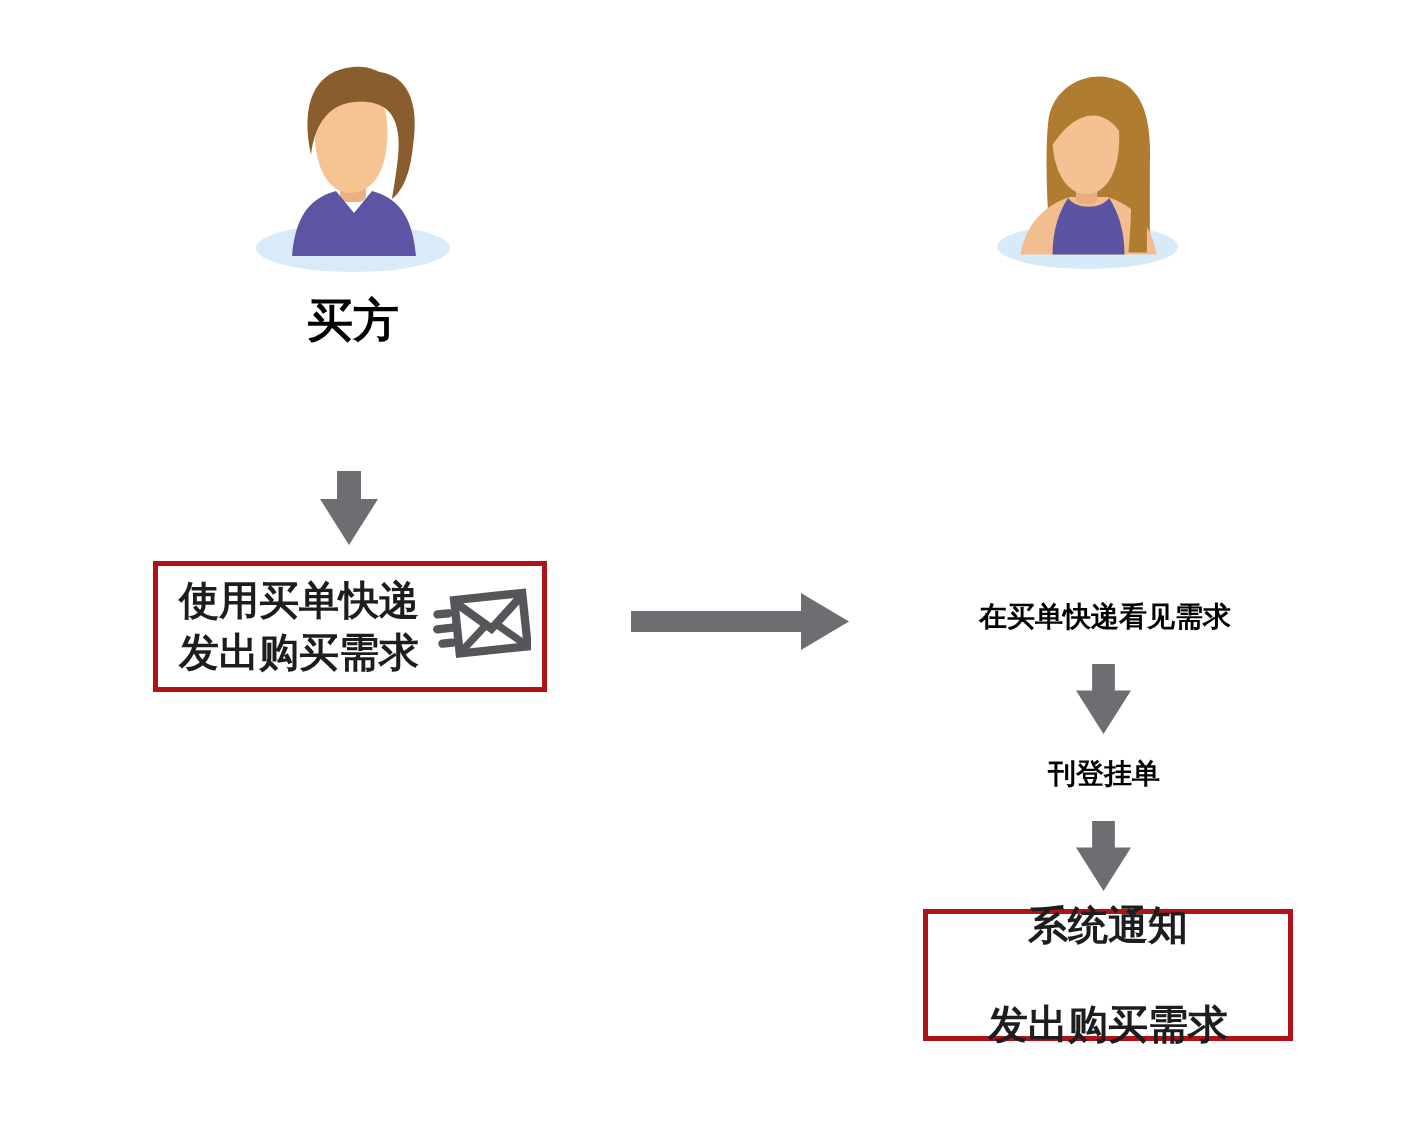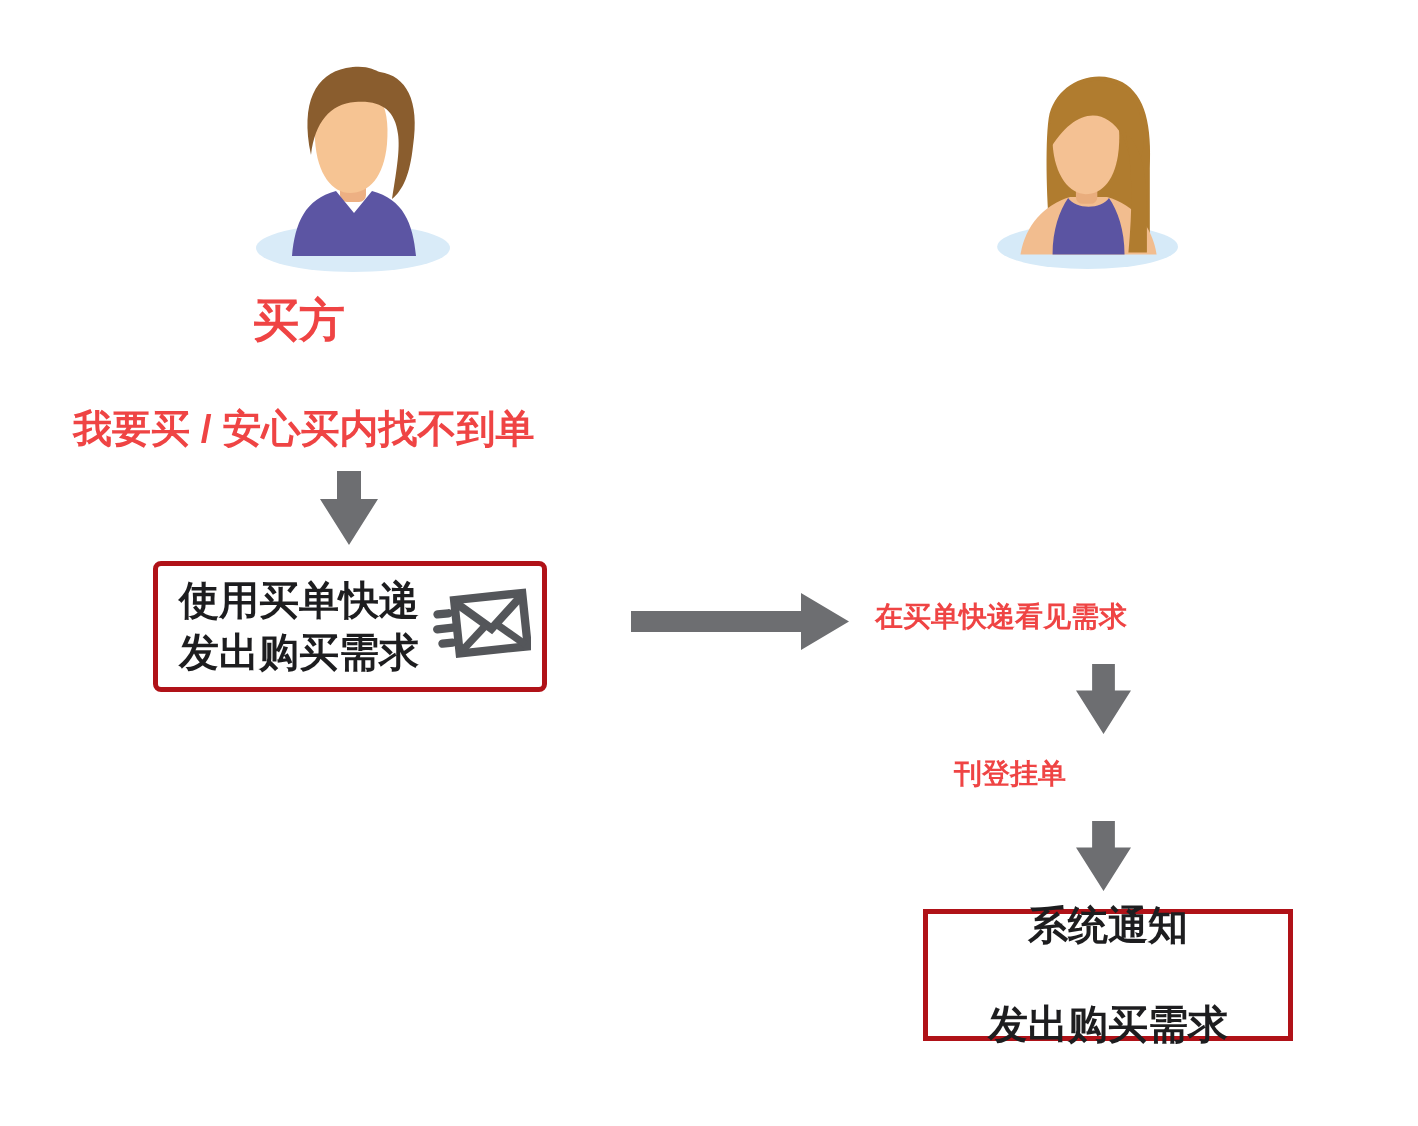--- a/index.html
+++ b/index.html
@@ -8,42 +8,42 @@
     width: 1418px;
     height: 1126px;
     background: #ffffff;
     font-family: "Liberation Sans", "DejaVu Sans", sans-serif;
     color: #1d1d1f;
     overflow: hidden;
   }
   .abs { position: absolute; }
   .label {
     font-weight: 700;
-    text-align: left;
-    color: #ef4444;
+    text-align: center;
+    color: #000000;
     white-space: nowrap;
   }
   .actor-label { font-size: 46px; }
   .step-text-left { font-size: 39px; }
   .step-text-right { font-size: 28px; }
   .flow-box {
     border: 5px solid #b01218;
     background: #ffffff;
     box-sizing: border-box;
     display: flex;
     align-items: center;
     justify-content: center;
   }
   .flow-box .box-lines {
     font-weight: 700;
     font-size: 40px;
     line-height: 1.28;
     color: #1d1d1f;
   }
-  #buyer-action-box { text-align: left; gap: 14px; padding: 0 10px 0 20px; border-radius: 8px; }
+  #buyer-action-box { text-align: left; gap: 14px; padding: 0 10px 0 20px; }
   #seller-result-box { flex-direction: column; text-align: center; gap: 47px; }
   svg { display: block; }
 </style>
 </head>
 <body>
 
 <div id="stage">
 
   <svg class="abs" style="left:254px; top:52px;" width="200" height="220" viewBox="0 0 200 220" aria-hidden="true">
     <ellipse cx="99" cy="196" rx="97" ry="24" fill="#d9ebf8"></ellipse>
@@ -58,21 +58,20 @@
     <ellipse cx="97" cy="194" rx="93" ry="23" fill="#d6eaf8"></ellipse>
     <path d="M59,190 C55,154 53,90 57,62 C63,27 102,9 133,25 C157,39 163,70 161,114 L161,190 C161,197 154,201 146,201 L74,201 C66,201 59,197 59,190 Z" fill="#b07c2f"></path>
     <path d="M28,202 C33,172 52,151 79,143 L117,143 C145,151 163,172 168,202 Z" fill="#f2bd8f"></path>
     <path d="M61,202 C61,177 68,157 77,144 C85,156 111,156 119,144 C128,157 135,177 135,202 Z" fill="#5b54a2"></path>
     <rect x="85" y="110" width="22" height="40" rx="7" fill="#e9ad7d"></rect>
     <path d="M61,88 C59,52 75,32 95,32 C117,32 133,52 129,94 C126,125 112,140 95,140 C79,140 63,122 61,88 Z" fill="#f4c193"></path>
     <path d="M57,96 C51,38 95,12 127,28 C149,39 156,64 154,94 C151,108 148,114 146,118 L133,80 C114,48 82,52 57,96 Z" fill="#b07c2f"></path>
     <path d="M136,76 C152,92 158,116 158,156 L158,200 L139,200 C143,156 144,116 136,76 Z" fill="#b07c2f"></path>
   </svg>
 
-  <div class="abs label step-text-left" style="left:73px; top:402px; width:540px;">我要买 / 安心买内找不到单</div>
 
   <svg class="abs" style="left:320px; top:471px;" width="58" height="74" viewBox="0 0 58 74" aria-hidden="true">
     <path d="M17,0 H41 V28 H58 L29,74 L0,28 H17 Z" fill="#6d6e71"></path>
   </svg>
 
   <div class="abs flow-box" id="buyer-action-box" style="left:153px; top:561px; width:394px; height:131px;">
     <div class="box-lines">
       <div>使用买单快递</div>
       <div>发出购买需求</div>
     </div>

